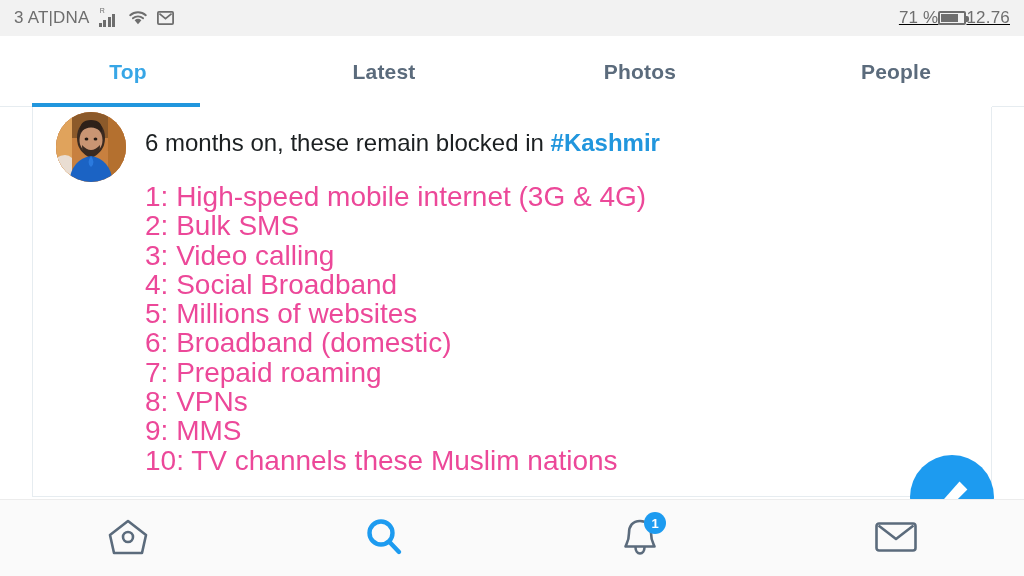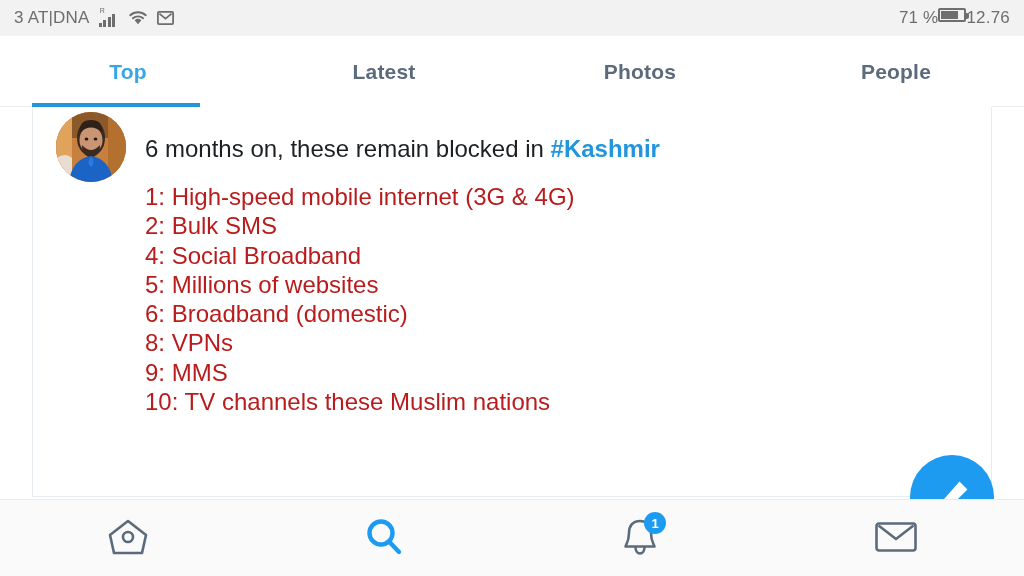--- a/index.html
+++ b/index.html
@@ -22,21 +22,21 @@
     width: 1024px;
     height: 36px;
     background: #f2f2f2;
     display: flex;
     align-items: center;
     justify-content: space-between;
     padding: 18px 14px;
     box-sizing: border-box;
   }
   .sb-left { display: flex; align-items: center; gap: 9px; }
-  .sb-right { display: flex; gap: 0; }
+  .sb-right { display: flex; align-items: center; gap: 0; text-decoration: underline; }
   .sb-text {
     font-size: 17px;
     color: #6e6e6e;
     letter-spacing: 0.2px;
     white-space: nowrap;
   }
   .sb-icon { display: inline-flex; align-items: flex-end; }
 
   
   .signal { position: relative; width: 20px; height: 18px; }
@@ -159,36 +159,36 @@
     height: 70px;
     border-radius: 50%;
     overflow: hidden;
     background: #b2662f;
   }
   .avatar svg { display: block; }
 
   .tweet-headline {
     position: absolute;
     left: 112px;
-    top: 28px;
+    top: 22px;
     font-size: 24px;
     color: #1c2022;
     white-space: nowrap;
   }
   .hashtag {
     color: #2196dd;
     font-weight: bold;
   }
 
   .tweet-list {
     position: absolute;
     left: 112px;
     top: 75px;
-    font-size: 24px;
-    color: #b91c1c;
+    font-size: 28px;
+    color: #ec4899;
     line-height: 29.3px;
   }
   .tweet-list div { white-space: nowrap; }
 
   
   .fab {
     position: absolute;
     left: 910px;
     top: 455px;
     width: 84px;
@@ -309,23 +309,25 @@
       </svg>
     </div>
 
     <div class="tweet-headline">
       <span>6 months on, these remain blocked in </span><span class="hashtag">#Kashmir</span>
     </div>
 
     <div class="tweet-list">
       <div>1: High-speed mobile internet (3G &amp; 4G)</div>
       <div>2: Bulk SMS</div>
+      <div>3: Video calling</div>
       <div>4: Social Broadband</div>
       <div>5: Millions of websites</div>
       <div>6: Broadband (domestic)</div>
+      <div>7: Prepaid roaming</div>
       <div>8: VPNs</div>
       <div>9: MMS</div>
       <div>10: TV channels these Muslim nations</div>
     </div>
 
   </div>
 </div>
 
 <div class="fab">
   <span>

